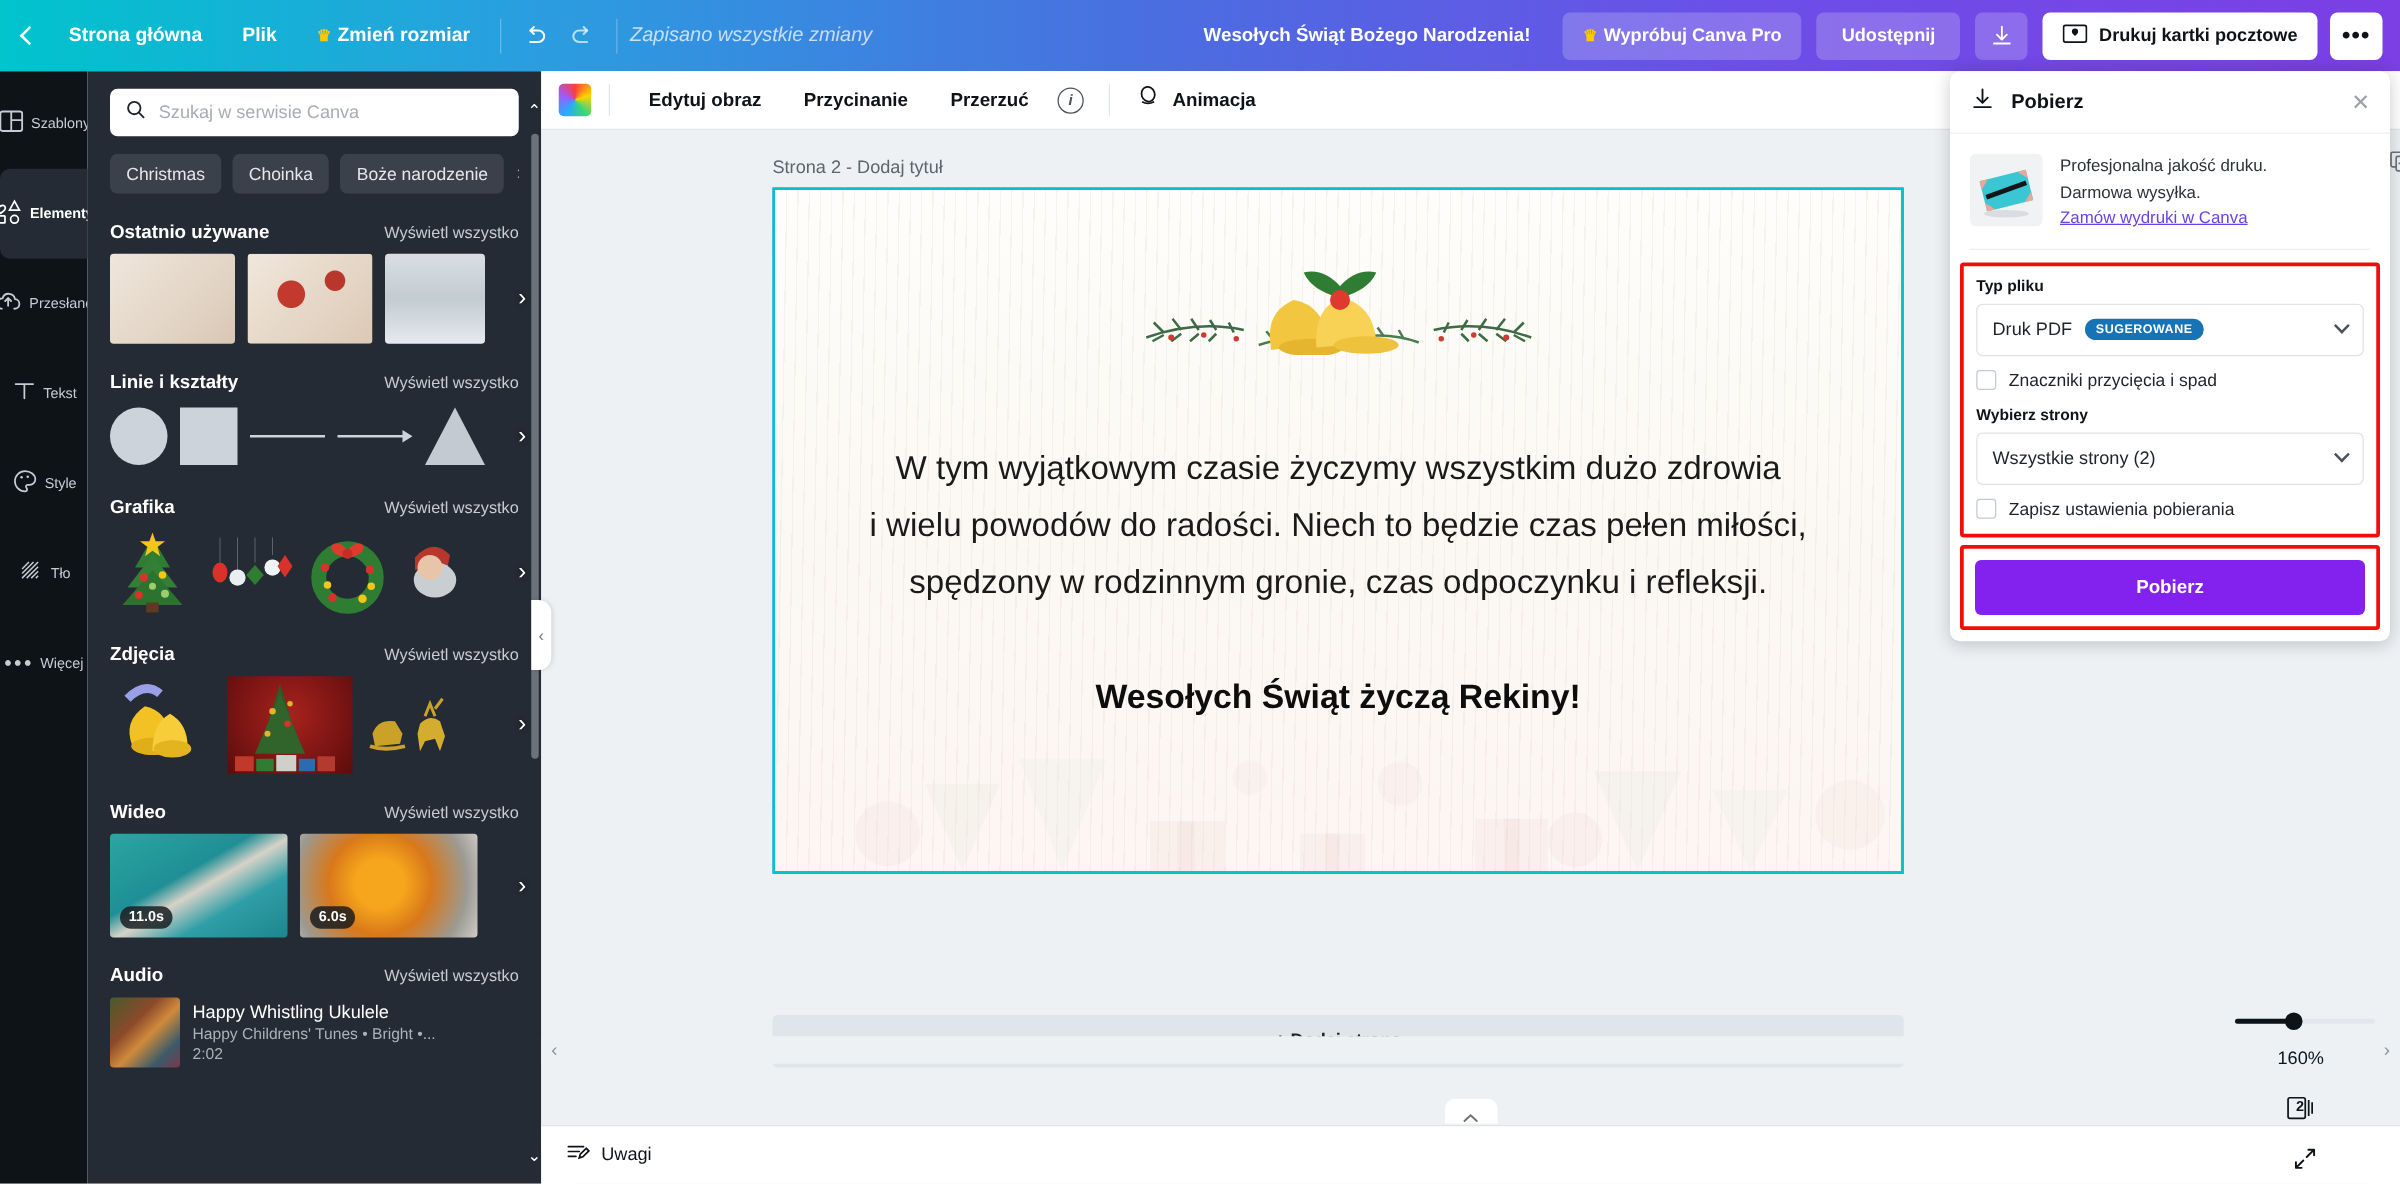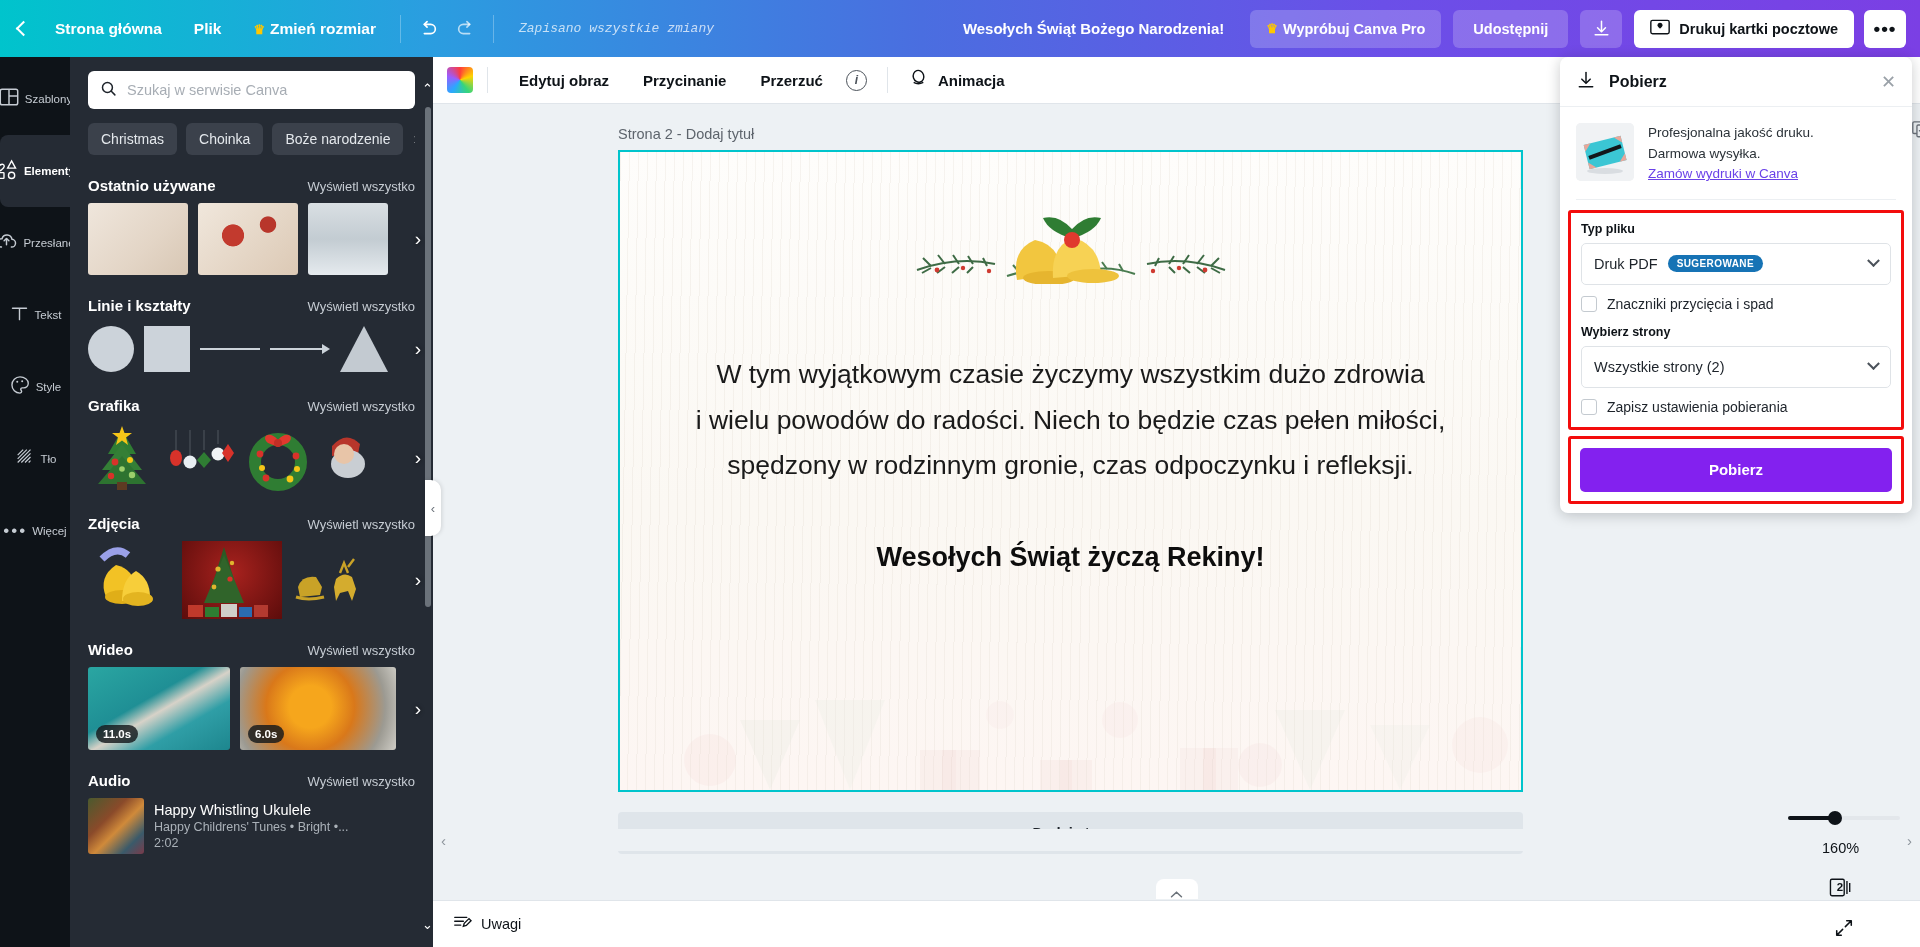--- a/index.html
+++ b/index.html
@@ -19,21 +19,21 @@
   }
   .tb-back { margin-left: 18px; display:flex; align-items:center; cursor:pointer; }
   .chev-left { width:11px; height:11px; border-left:2px solid #fff; border-bottom:2px solid #fff;
                transform: rotate(45deg); display:inline-block; }
   .tb-item { color:#fff; font-size:15.5px; font-weight:600; padding: 0 16px; cursor:pointer; white-space:nowrap; }
   .tb-home { margin-left: 10px; }
   .tb-divider { width:1px; height:28px; background: rgba(255,255,255,0.28); margin: 0 8px; }
   .crown { color:#ffc700; font-size:13px; margin-right:5px; }
   .icon-btn { width:38px; height:38px; border-radius:6px; display:flex; align-items:center; justify-content:center; cursor:pointer; }
   .title-center { margin-left: auto; font-size:15px; font-weight:600; white-space:nowrap; }
-  .saved-text { font-size:13px; font-style: italic; color: rgba(255,255,255,0.72); margin-left:17px; white-space:nowrap;font-family:Liberation Mono, monospace;}
+  .saved-text { font-size:16px; font-style: italic; color: rgba(255,255,255,0.72); margin-left:2px; white-space:nowrap;}
   .btn-pro {
     background: rgba(255,255,255,0.20); border-radius:6px; height:38px;
     display:flex; align-items:center; padding: 0 16px; margin-left:26px;
     font-size:14.5px; font-weight:700; cursor:pointer; white-space:nowrap;
   }
   .btn-share {
     background: rgba(255,255,255,0.20); border-radius:6px; height:38px;
     display:flex; align-items:center; padding: 0 20px; margin-left:12px;
     font-size:14.5px; font-weight:700; cursor:pointer; white-space:nowrap;
   }
@@ -76,21 +76,21 @@
     font-family:"Liberation Sans", sans-serif; background:transparent;
   }
   .search-wrap input::placeholder { color:#a7adb4; }
   .chips { display:flex; gap:9px; margin-top:14px; align-items:center; position:relative; overflow:hidden; }
   .chip {
     background:#3b414b; color:#e4e8ec; font-size:14px; border-radius:6px;
     padding: 8px 13px; white-space:nowrap; cursor:pointer;
   }
   .chips-arrow { position:absolute; right:-4px; top:7px; color:#fff; font-size:16px; cursor:pointer; }
   .sec-head {
-    display:flex; align-items:flex-end; justify-content:space-between; margin-top:22px; margin-bottom:9px;
+    display:flex; align-items:center; justify-content:space-between; margin-top:22px; margin-bottom:9px;
   }
   .sec-title { color:#fff; font-size:15px; font-weight:700; }
   .sec-all { color:#c6ccd3; font-size:13px; cursor:pointer; }
   .row { display:flex; gap:10px; position:relative; align-items:center; }
   .row-arrow {
     position:absolute; right:-6px; top:50%; transform:translateY(-50%);
     color:#fff; font-size:19px; cursor:pointer; text-shadow:0 0 4px rgba(0,0,0,.7);
   }
   .thumb { border-radius:3px; overflow:hidden; flex-shrink:0; position:relative; cursor:pointer; }
 
@@ -111,21 +111,21 @@
     display:flex; align-items:center; justify-content:center; font-size:12px;
     font-weight:700; color:#4b525a; font-style:italic; cursor:pointer; margin: 0 6px;
   }
 
   .canvas-area { position:absolute; top:47px; left:0; width:1487px; height:795px; overflow:hidden; }
   .page-label { position:absolute; top:22px; left:185px; font-size:14.5px; color:#5d646c; }
   .page-tools { position:absolute; top:16px; left:1400px; display:flex; gap:22px; align-items:center; }
   .pt-ico { cursor:pointer; color:#6b727a; }
 
   .card {
-    position:absolute; top:46px; left:185px; width:905px; height:642px;
+    position:absolute; top:46px; left:185px; width:905px; height:549px;
     background:#3b82f6; border: 2.5px solid #00c4cc;
     overflow:hidden;
   }
   .card-paper { position:absolute; inset:0;
     background:
       repeating-linear-gradient(91deg, rgba(222,214,203,0.25) 0 1px, transparent 1px 9px),
       linear-gradient(180deg, #fefdfb 0%, #fbf8f3 55%, #fdf6f3 100%);
   }
   .deco { position:absolute; top:32px; left:50%; transform:translateX(-50%); }
   .card-text {
@@ -485,21 +485,21 @@
       </div>
 
       <div class="sec-head">
         <div class="sec-title">Wideo</div>
         <div class="sec-all">Wyświetl wszystko</div>
       </div>
       <div class="row">
         <div class="thumb" style="width:142px;height:83px;background:linear-gradient(150deg,#2aa6a2 0%,#1f8f95 40%,#d7d2c8 52%,#2f9ea6 70%,#1d868e 100%);">
           <div style="position:absolute;left:8px;bottom:7px;background:rgba(20,24,28,.82);color:#fff;font-size:11.5px;font-weight:700;padding:3px 7px;border-radius:10px;">11.0s</div>
         </div>
-        <div class="thumb" style="width:156px;height:83px;background:radial-gradient(circle at 45% 48%,#f6a61c 22%,#d9781a 46%,#9c9a92 78%,#cfcdc6 100%);">
+        <div class="thumb" style="width:142px;height:83px;background:radial-gradient(circle at 45% 48%,#f6a61c 22%,#d9781a 46%,#9c9a92 78%,#cfcdc6 100%);">
           <div style="position:absolute;left:8px;bottom:7px;background:rgba(20,24,28,.82);color:#fff;font-size:11.5px;font-weight:700;padding:3px 7px;border-radius:10px;">6.0s</div>
         </div>
         <div class="row-arrow">›</div>
       </div>
 
       <div class="sec-head">
         <div class="sec-title">Audio</div>
         <div class="sec-all">Wyświetl wszystko</div>
       </div>
       <div class="row">

